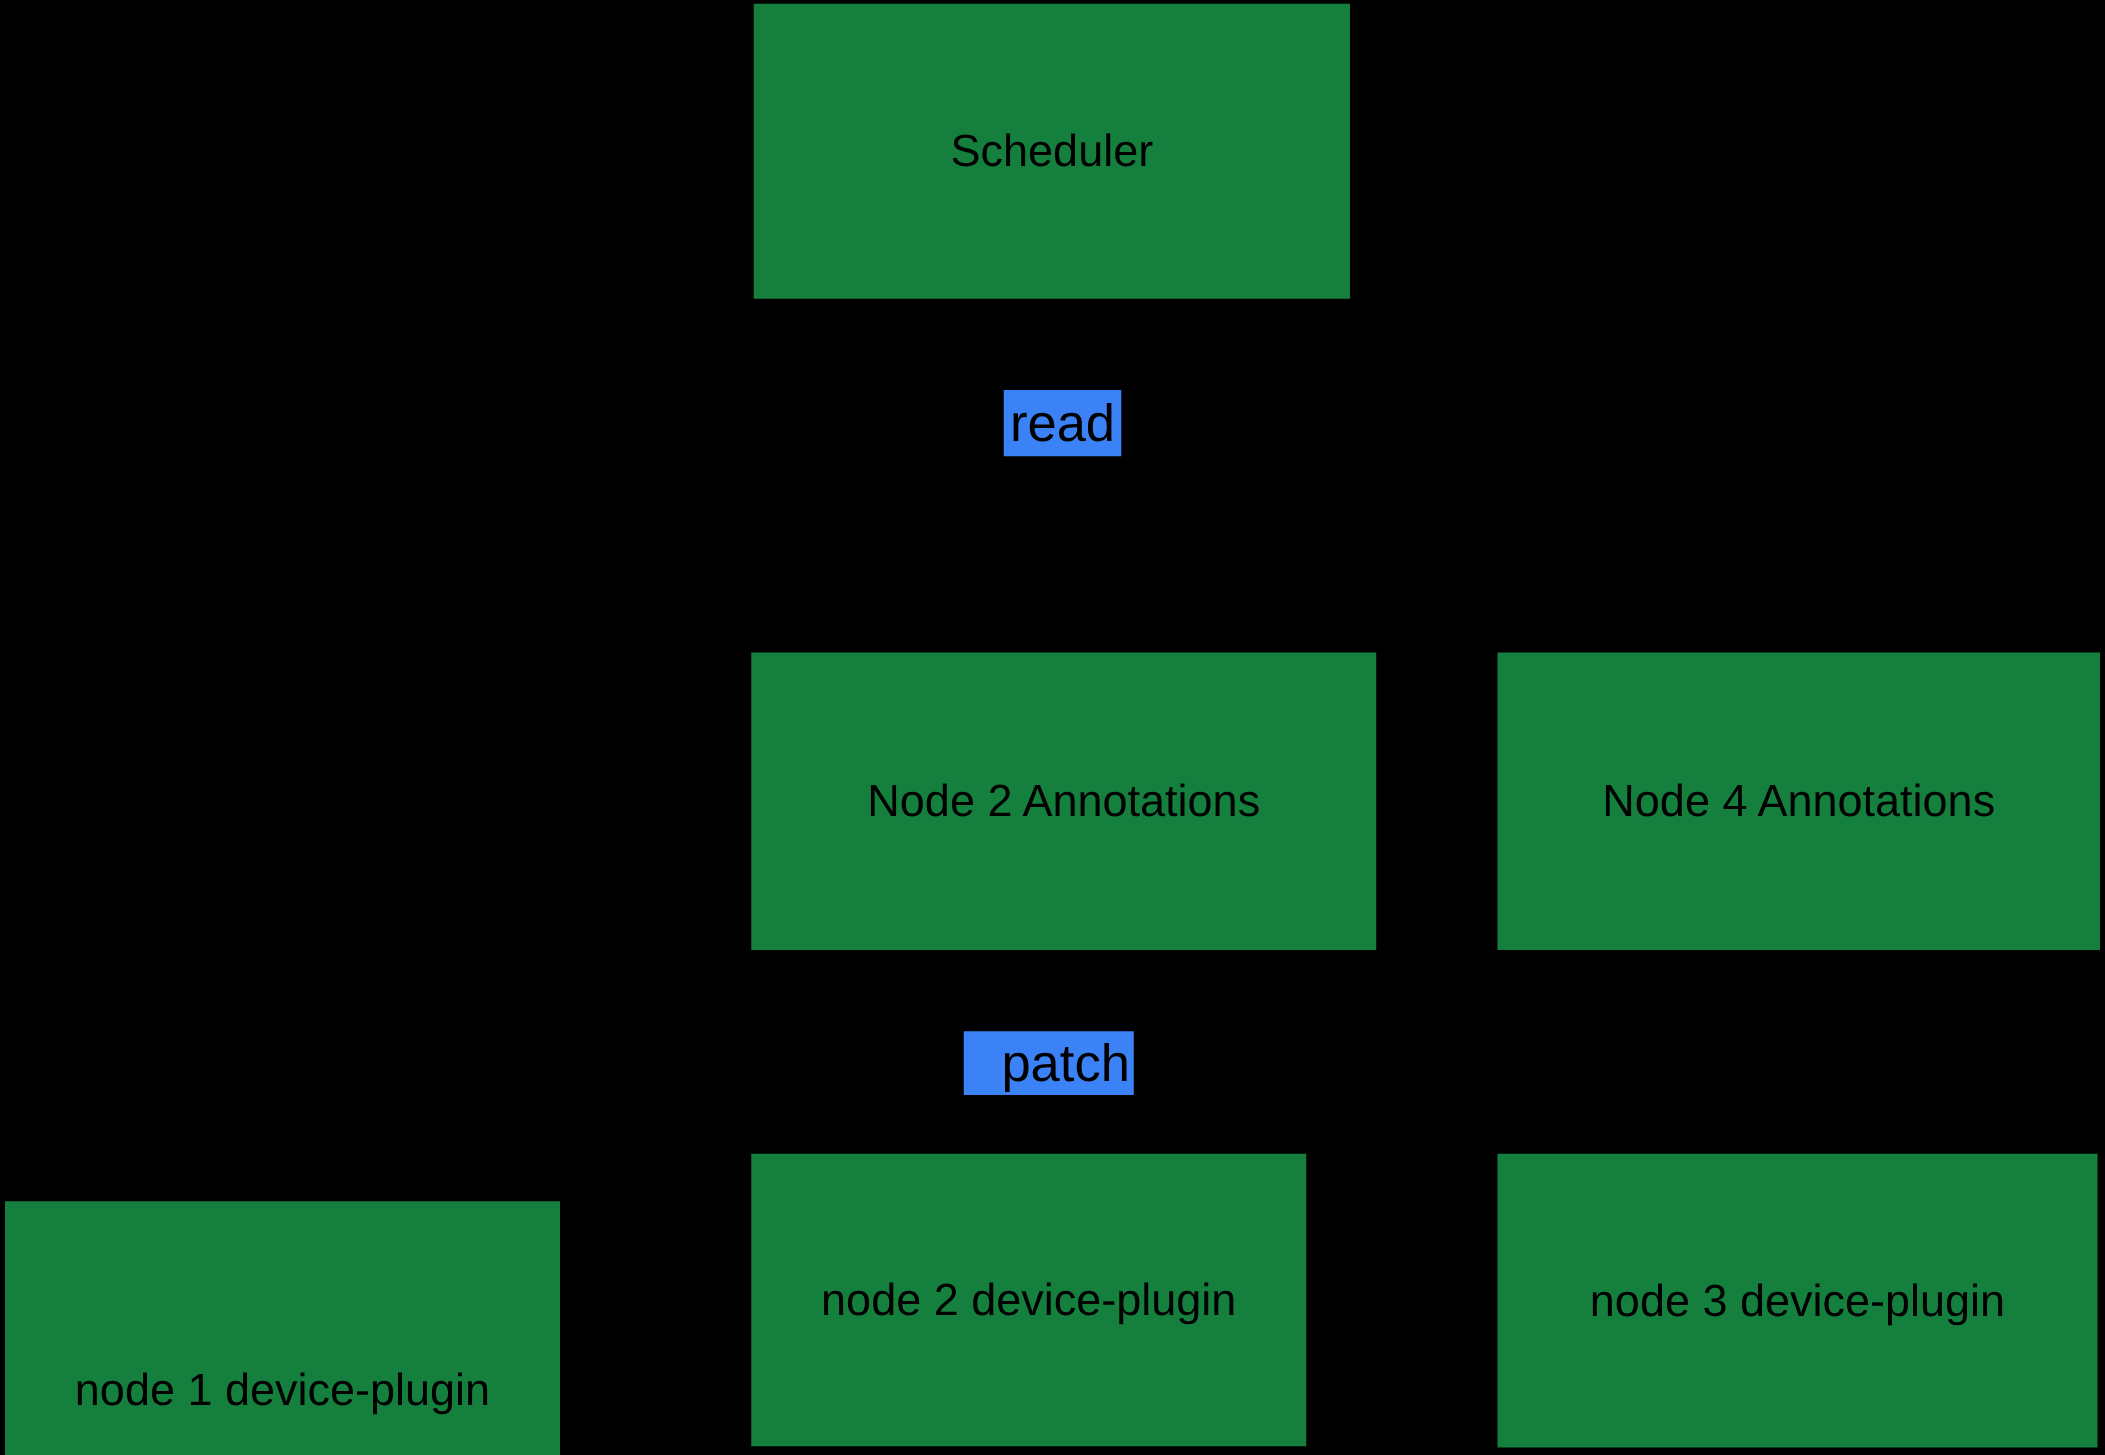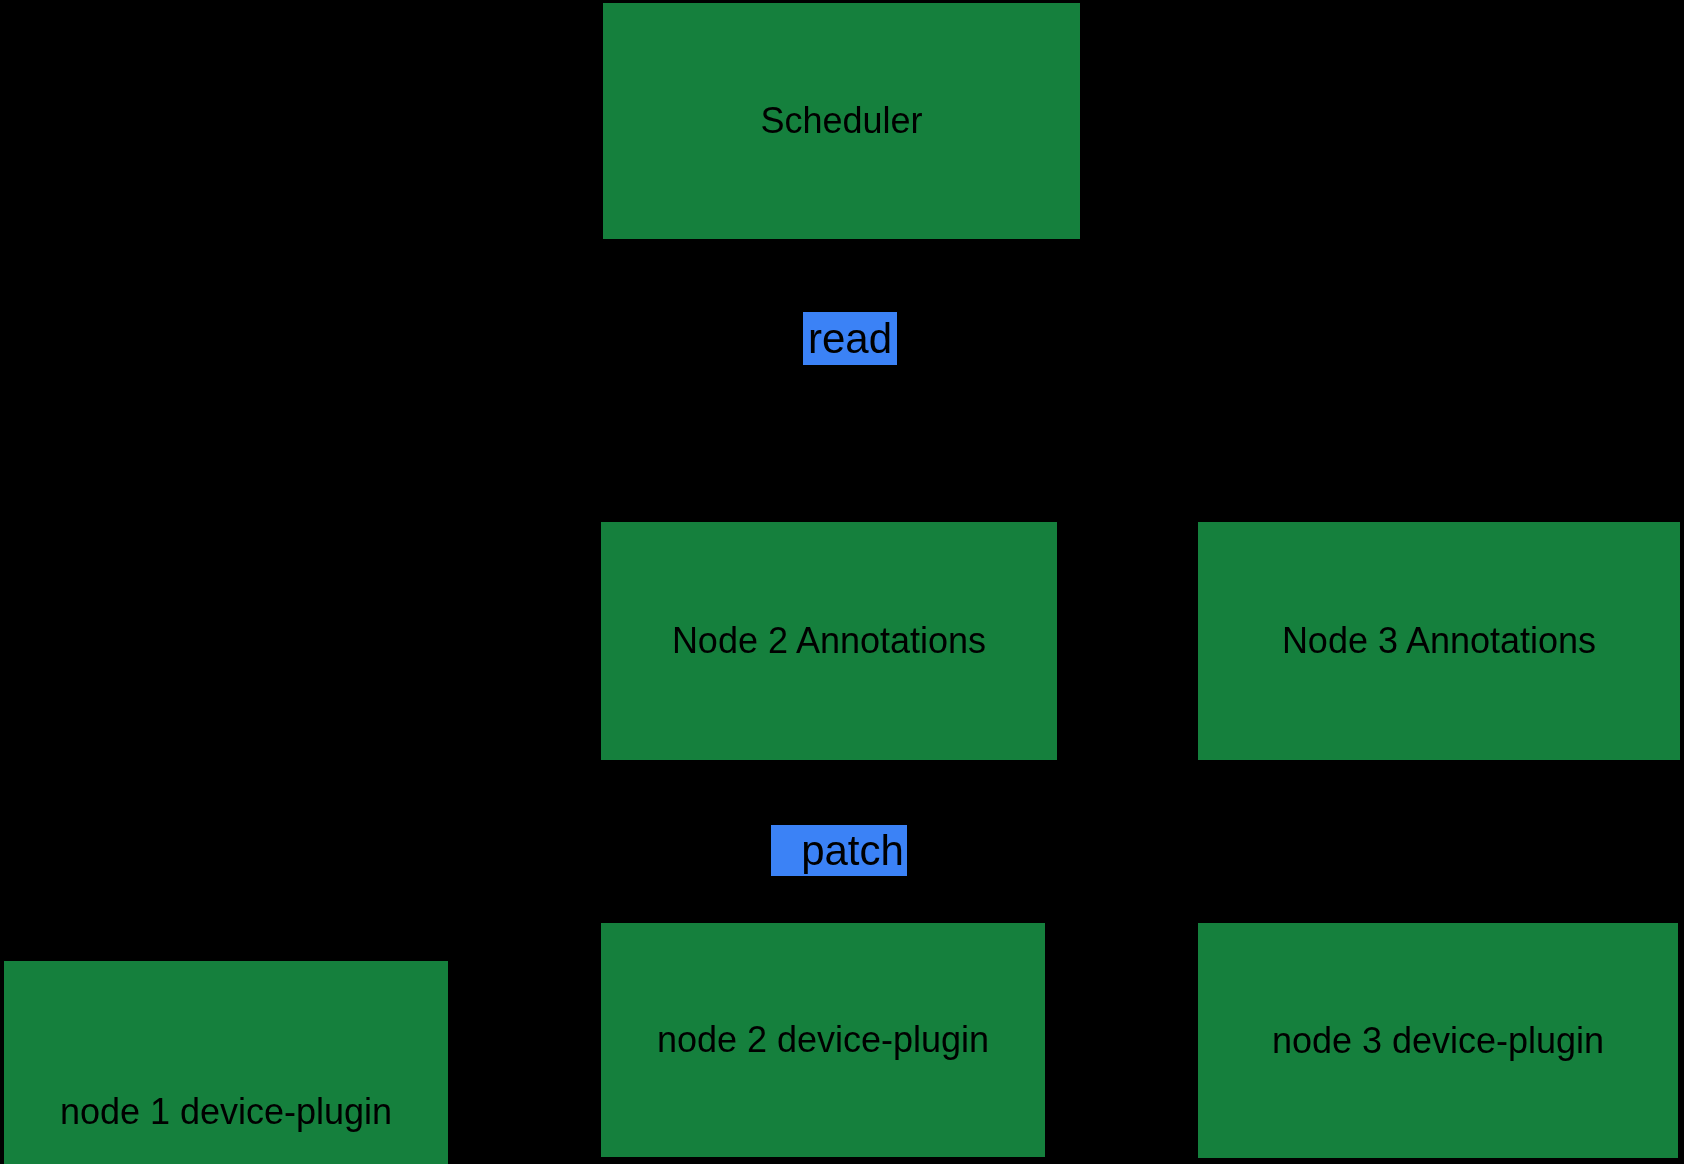--- a/index.html
+++ b/index.html
@@ -34,42 +34,42 @@
     display: flex;
     align-items: center;
     justify-content: center;
     font-size: 42px;
     line-height: 1;
     white-space: nowrap;
   }
   
   .pos-scheduler { left: 603px; top: 3px;   width: 477px; height: 236px; }
   .pos-n1a       { left: 4px;   top: 522px; width: 444px; height: 238px; }
-  .pos-n2a       { left: 601px; top: 522px; width: 456px; height: 238px; text-align: center; }
+  .pos-n2a       { left: 601px; top: 522px; width: 500px; height: 238px; text-align: center; }
   .pos-n3a       { left: 1198px;top: 522px; width: 482px; height: 238px; }
   .pos-n1d       { left: 4px;   top: 961px; width: 444px; height: 302px; }
   .pos-n2d       { left: 601px; top: 923px; width: 444px; height: 234px; }
   .pos-n3d       { left: 1198px;top: 923px; width: 480px; height: 235px; }
   
   .pos-read      { left: 803px; top: 312px; width: 94px;  height: 53px; }
   .pos-patch     { left: 771px; top: 825px; width: 109px; height: 51px; padding-left: 27px; }
 </style>
 </head>
 <body>
 
 <div class="canvas">
 
   <div class="node pos-scheduler">Scheduler</div>
 
   <div class="edge-label pos-read">read</div>
 
 
   <div class="node pos-n2a">Node 2 Annotations</div>
 
-  <div class="node pos-n3a">Node 3 Annotations</div>
+  <div class="node pos-n3a">Node 4 Annotations</div>
 
   <div class="edge-label pos-patch">patch</div>
 
   <div class="node pos-n1d">node 1 device-plugin</div>
 
   <div class="node pos-n2d">node 2 device-plugin</div>
 
   <div class="node pos-n3d">node 3 device-plugin</div>
 
 </div>

